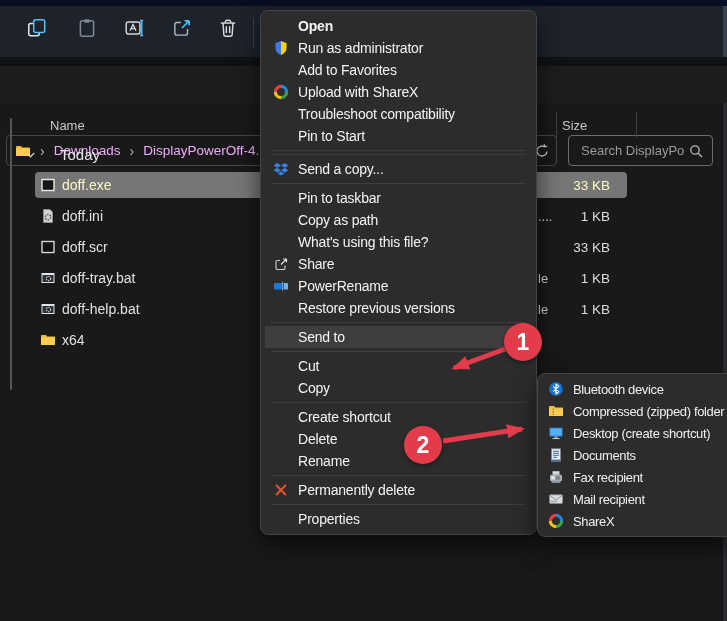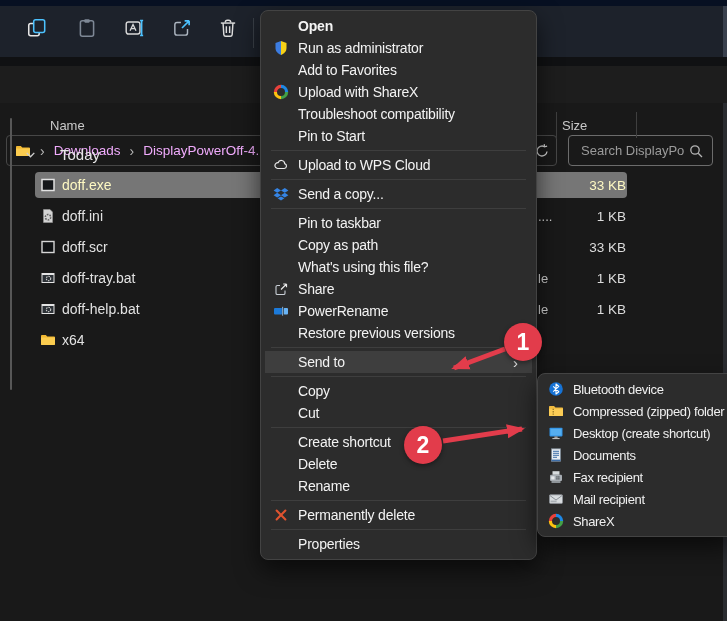--- a/index.html
+++ b/index.html
@@ -35,21 +35,21 @@
   .col-head { position:absolute; color:#c9c9c9; font-size:13px;text-align:center; }
   .col-div  { position:absolute; top:112px; width:1px; height:26px; background:#3f3f3f; }
   .navscroll{ position:absolute; left:10px; top:118px; width:2px; height:272px; background:#575757; border-radius:2px; }
   .group-row{ position:absolute; left:24px; top:146px; display:flex; align-items:center; gap:23px; }
   .group-lbl{ color:#e6e6e6; font-size:15px; }
   .frow { position:absolute; left:35px; width:592px; height:26px; display:flex; align-items:center; }
   .frow.sel { background:#767676; border-radius:4px; }
   .fic  { position:absolute; left:5px; top:5px; width:16px; height:16px; }
   .fname{ position:absolute; left:27px; color:#e2e2e2; font-size:14px; white-space:nowrap; }
   .frow.sel .fname, .frow.sel .fsize { color:#fef9c3; }
-  .fsize{ position:absolute; right:0; width:110px; text-align:right; color:#dcdcdc; font-size:13.5px; padding-right:1px; }
+  .fsize{ position:absolute; right:0; width:110px; text-align:right; color:#dcdcdc; font-size:13.5px; padding-right:17px; }
   .ffrag{ position:absolute; color:#cfcfcf; font-size:13px; }
   
   .menu { position:absolute; left:260px; top:10px; width:277px; background:#2c2c2c;
           border:1px solid #434343; border-radius:8px; padding:4px 0; z-index:10;
           box-shadow:0 10px 24px rgba(0,0,0,.6); }
   .mi { height:22px; display:flex; align-items:center; }
   .mi .ic { width:18px; height:16px; margin-left:12px; flex:0 0 18px; }
   .mi .lbl { margin-left:7px; color:#f3f3f3; font-size:14px; letter-spacing:-0.2px; white-space:nowrap; }
   .mi.bold .lbl { font-weight:bold; }
   .mi.hl { margin:0 4px; border-radius:0; background:#3e3e3e; }
@@ -258,28 +258,20 @@
     </div>
     <div class="mi">
       <span class="ic"></span>
       <span class="lbl">Troubleshoot compatibility</span>
     </div>
     <div class="mi">
       <span class="ic"></span>
       <span class="lbl">Pin to Start</span>
     </div>
     <div class="msep"></div>
-    <div class="mi">
-      <span class="ic">
-        <svg viewBox="0 0 16 16" width="16" height="16" fill="none" stroke="#e8e8e8" stroke-width="1.2">
-            <path d="M4.6 11.5 a2.9 2.9 0 1 1 .5-5.8 a3.4 3.4 0 0 1 6.6 1 a2.45 2.45 0 0 1-.5 4.8 Z"></path>
-          </svg>
-      </span>
-      <span class="lbl">Upload to WPS Cloud</span>
-    </div>
     <div class="msep"></div>
     <div class="mi">
       <span class="ic">
         <svg viewBox="0 0 16 16" width="16" height="16" fill="#3584e4">
             <path d="M4.2 2 L8 4.4 L4.2 6.8 L0.6 4.4 Z"></path>
             <path d="M11.8 2 L15.4 4.4 L11.8 6.8 L8 4.4 Z"></path>
             <path d="M4.2 6.8 L8 9.2 L4.2 11.6 L0.6 9.2 Z"></path>
             <path d="M11.8 6.8 L15.4 9.2 L11.8 11.6 L8 9.2 Z"></path>
             <path d="M4.6 12.2 L8 14.4 L11.4 12.2 L8 10.4 Z"></path>
           </svg>
@@ -325,25 +317,25 @@
     </div>
     <div class="msep"></div>
     <div class="mi hl">
       <span class="ic"></span>
       <span class="lbl">Send to</span>
       <span class="chev">›</span>
     </div>
     <div class="msep"></div>
     <div class="mi">
       <span class="ic"></span>
+      <span class="lbl">Cut</span>
+    </div>
+    <div class="mi">
+      <span class="ic"></span>
       <span class="lbl">Copy</span>
-    </div>
-    <div class="mi">
-      <span class="ic"></span>
-      <span class="lbl">Cut</span>
     </div>
     <div class="msep"></div>
     <div class="mi">
       <span class="ic"></span>
       <span class="lbl">Create shortcut</span>
     </div>
     <div class="mi">
       <span class="ic"></span>
       <span class="lbl">Delete</span>
     </div>

